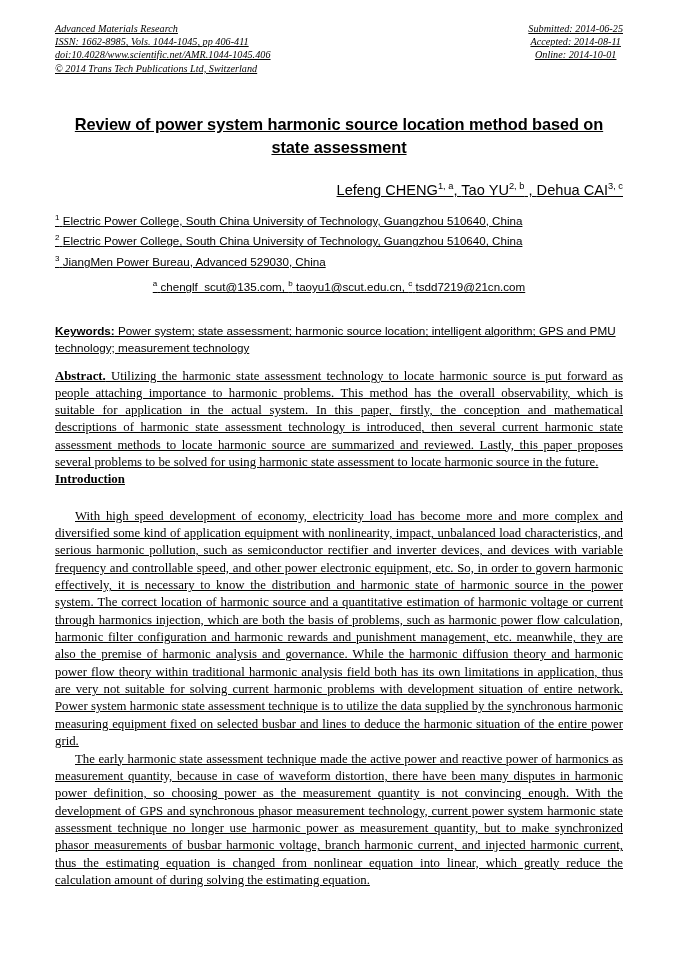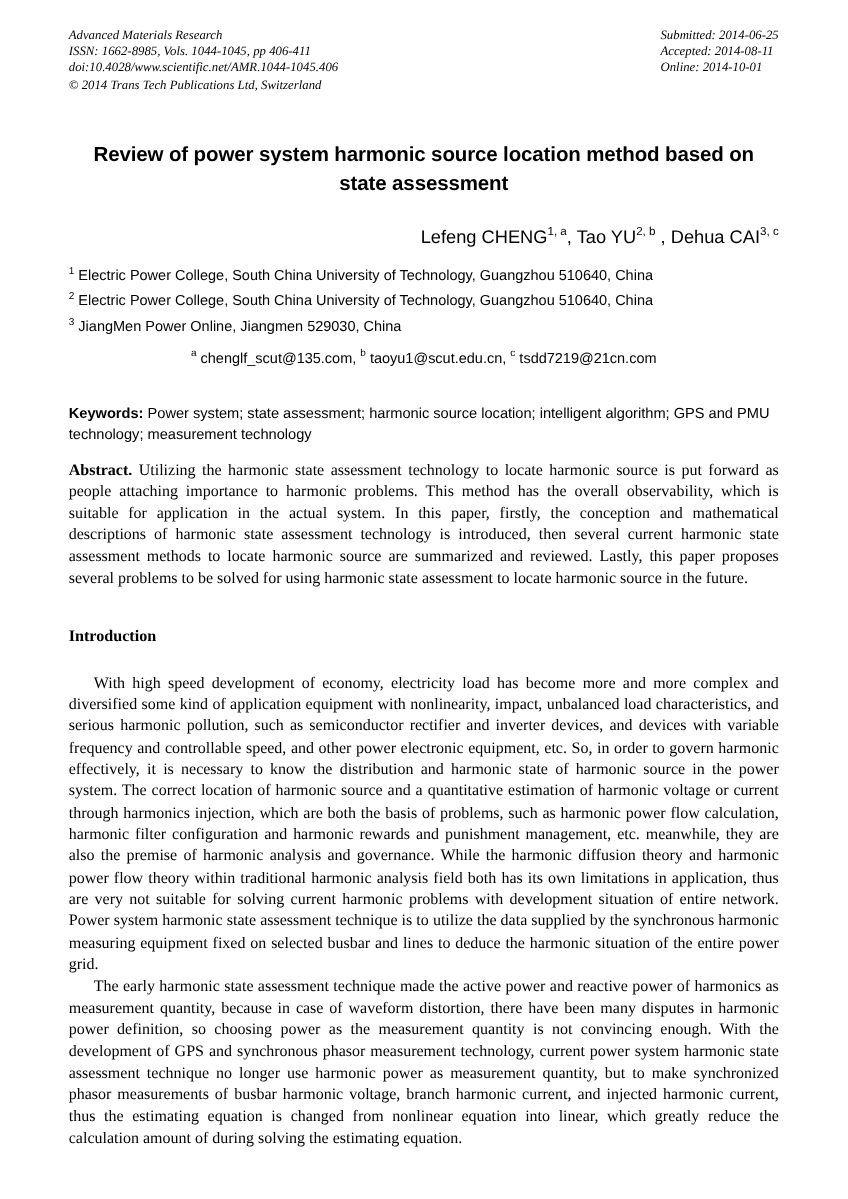--- a/index.html
+++ b/index.html
@@ -16,35 +16,36 @@
     -webkit-font-smoothing: antialiased;
   }
 
   .page {
     position: relative;
     width: 678px;
     height: 959px;
     background: #ffffff;
     box-sizing: border-box;
     padding: 22px 55px 0 55px;
+    text-decoration: underline;
   }
 
   
   .masthead {
     display: flex;
     justify-content: space-between;
     align-items: flex-start;
     font-family: "Liberation Serif", serif;
     font-style: italic;
     font-size: 10.2px;
     line-height: 13.2px;
     letter-spacing: 0.02px;
   }
   .masthead-left { text-align: left; }
-  .masthead-right { text-align: left; padding-top: 0px; }
+  .masthead-right { text-align: center; padding-top: 0px; }
   .masthead div { white-space: nowrap; }
 
   
   .title {
     margin-top: 38px;
     text-align: center;
     font-family: "Liberation Sans", sans-serif;
     font-weight: bold;
     font-size: 16.4px;
     line-height: 23px;
@@ -114,21 +115,20 @@
     line-height: 17.1px;
     text-align: justify;
     text-justify: inter-word;
   }
   .abstract .ab-label {
     font-weight: bold;
   }
 
   
   .section-head {
-    margin-top: 30px;
     font-family: "Liberation Serif", serif;
     font-weight: bold;
     font-size: 12.9px;
     line-height: 16px;
   }
 
   .body-par {
     font-family: "Liberation Serif", serif;
     font-size: 12.8px;
     line-height: 17.35px;
@@ -160,21 +160,21 @@
 
   <div class="title">Review of power system harmonic source location method based on state assessment</div>
 
   <div class="authors">
     <span>Lefeng CHENG</span><sup>1, a</sup><span>, </span><span>Tao YU</span><sup>2, b</sup><span> , </span><span>Dehua CAI</span><sup>3, c</sup>
   </div>
 
   <div class="affils">
     <div class="aff-line"><sup>1</sup> <span>Electric Power College, South China University of Technology, Guangzhou 510640, China</span></div>
     <div class="aff-line"><sup>2</sup> <span>Electric Power College, South China University of Technology, Guangzhou 510640, China</span></div>
-    <div class="aff-line"><sup>3</sup> <span>JiangMen Power Online, Jiangmen 529030, China</span></div>
+    <div class="aff-line"><sup>3</sup> <span>JiangMen Power Bureau, Advanced 529030, China</span></div>
   </div>
 
   <div class="emails">
     <sup>a</sup> <span>chenglf_scut@135.com,</span>
     <sup>b</sup> <span>taoyu1@scut.edu.cn,</span>
     <sup>c</sup> <span>tsdd7219@21cn.com</span>
   </div>
 
   <div class="keywords">
     <span class="kw-label">Keywords:</span><span> Power system; state assessment; harmonic source location; intelligent algorithm; GPS and PMU technology; measurement technology</span>

